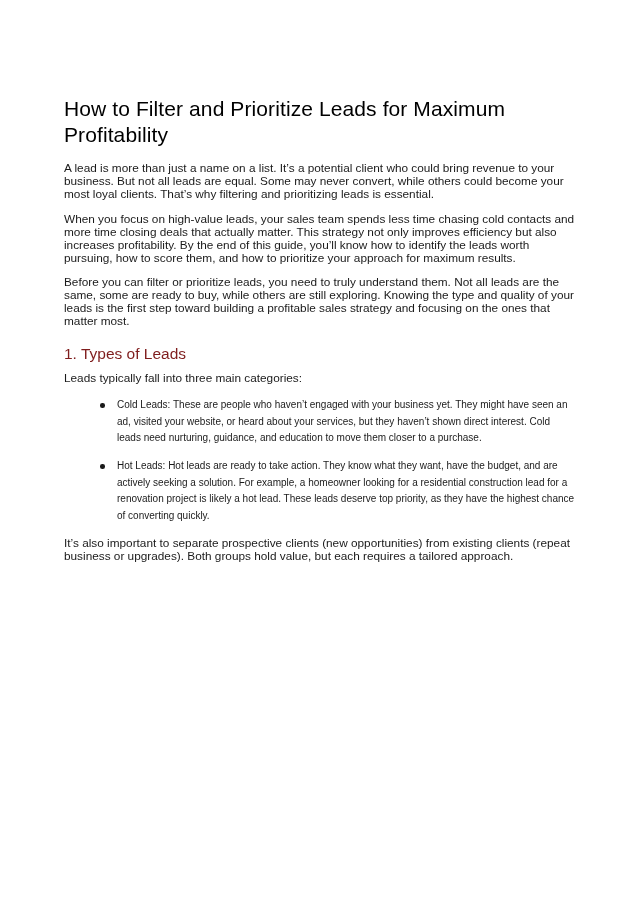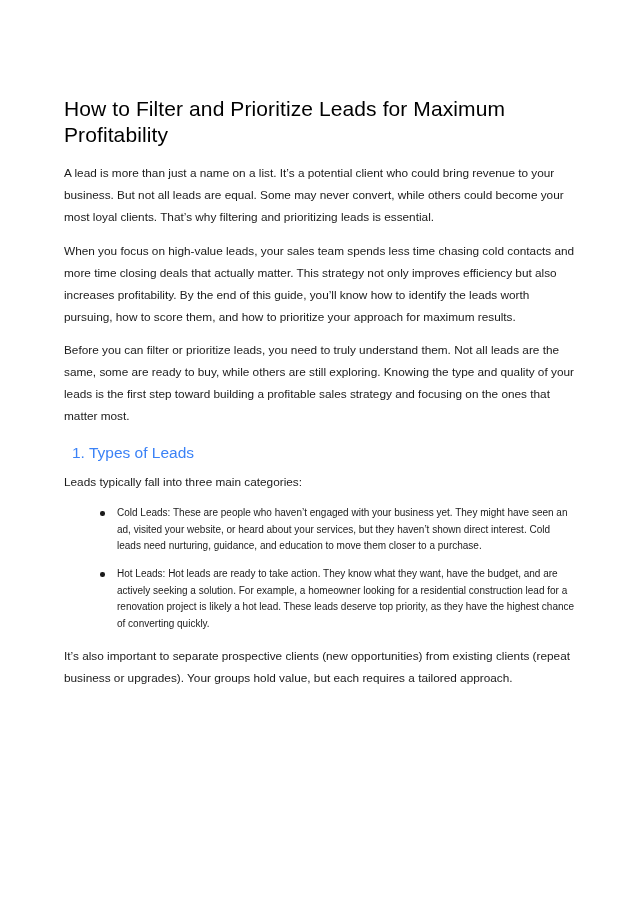--- a/index.html
+++ b/index.html
@@ -27,26 +27,26 @@
     font-size: 17.5px;
     line-height: 22px;
     font-weight: 400;
     color: #000000;
     margin: 14px 0 8px 0;
   }
   h3.doc-h3 {
     font-size: 15.5px;
     line-height: 20px;
     font-weight: 400;
-    color: #3b82f6;
-    margin: 16px 0 8px 8px;
+    color: #7f1d1d;
+    margin: 16px 0 8px 0;
   }
   p.doc-p {
     font-size: 11.8px;
-    line-height: 22px;
+    line-height: 13px;
     margin: 0 0 11.5px 0;
   }
   ul.doc-list {
     list-style: none;
     margin: 12px 0 12px 0;
     padding: 0 0 0 53px;
   }
   ul.doc-list li {
     position: relative;
     font-size: 10px;
@@ -86,15 +86,15 @@
 
   <h3 class="doc-h3">1. Types of Leads</h3>
 
   <p class="doc-p">Leads typically fall into three main categories:</p>
 
   <ul class="doc-list">
     <li>Cold Leads: These are people who haven’t engaged with your business yet. They might have seen an ad, visited your website, or heard about your services, but they haven’t shown direct interest. Cold leads need nurturing, guidance, and education to move them closer to a purchase.</li>
     <li>Hot Leads: Hot leads are ready to take action. They know what they want, have the budget, and are actively seeking a solution. For example, a homeowner looking for a residential construction lead for a renovation project is likely a hot lead. These leads deserve top priority, as they have the highest chance of converting quickly.</li>
   </ul>
 
-  <p class="doc-p">It’s also important to separate prospective clients (new opportunities) from existing clients (repeat business or upgrades). Your groups hold value, but each requires a tailored approach.</p>
+  <p class="doc-p">It’s also important to separate prospective clients (new opportunities) from existing clients (repeat business or upgrades). Both groups hold value, but each requires a tailored approach.</p>
 
 </div>
 
 </body></html>

